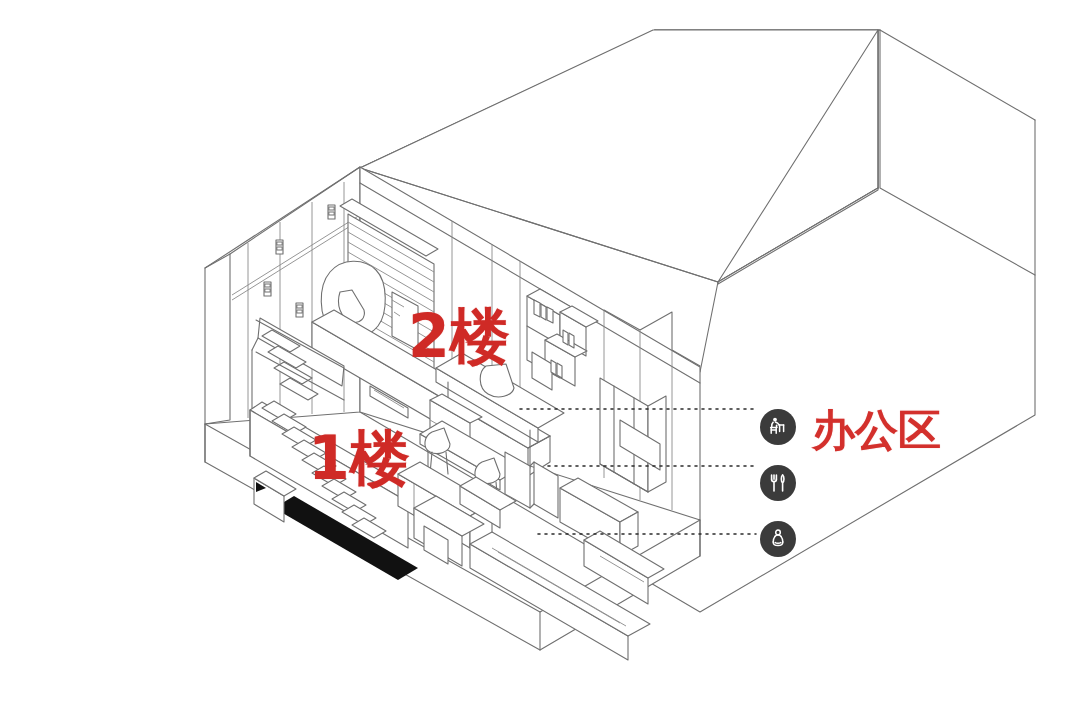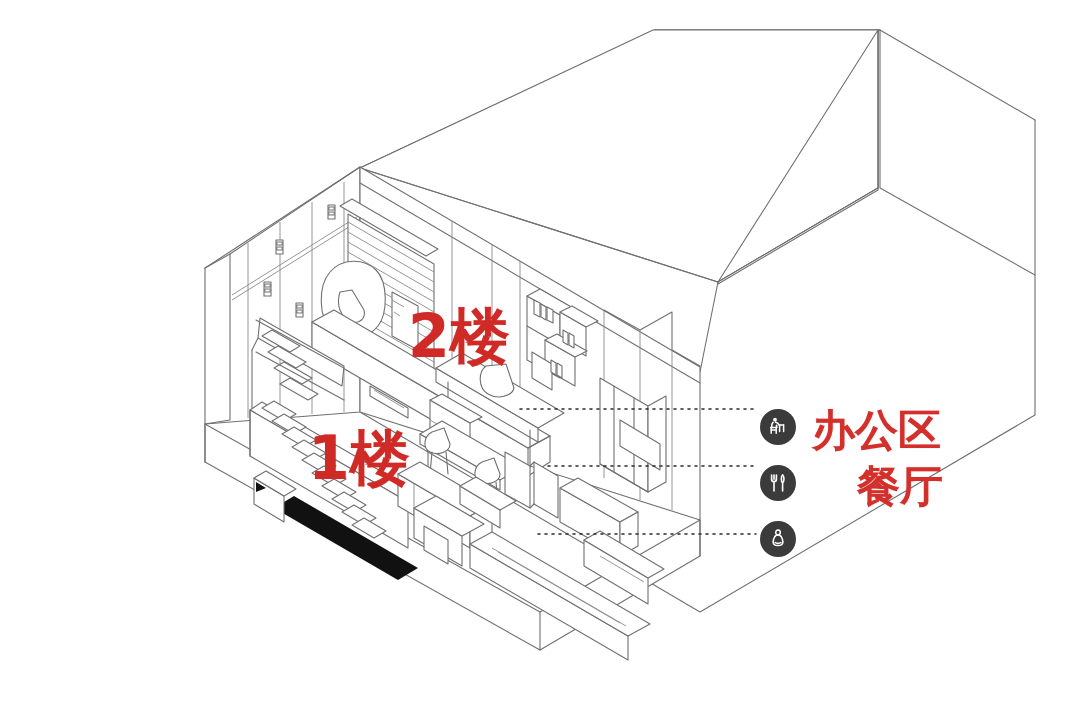--- a/index.html
+++ b/index.html
@@ -381,21 +381,20 @@
         <svg width="24" height="24" viewBox="0 0 24 24" fill="none" stroke="#ffffff" stroke-width="1.6" stroke-linecap="round" stroke-linejoin="round">
           <path d="M8.0 4.0 L8.0 8.2"></path>
           <path d="M10.4 4.0 L10.4 8.2"></path>
           <path d="M5.6 4.0 L5.6 8.2"></path>
           <path d="M5.6 8.2 C5.6 10.0 7.0 10.6 8.0 10.6 C9.0 10.6 10.4 10.0 10.4 8.2"></path>
           <path d="M8.0 10.6 L8.0 20.0"></path>
           <path d="M16.6 4.0 C18.4 5.6 18.4 10.4 16.6 11.6 L16.6 20.0"></path>
           <path d="M16.6 4.0 C14.9 5.6 14.9 10.4 16.6 11.6"></path>
         </svg>
       </span>
-      <span class="legend-text">餐厅</span>
     </div>
 
     <div class="legend-row" id="legend-row-2">
       <span class="legend-icon">
         <svg width="24" height="24" viewBox="0 0 24 24" fill="none" stroke="#ffffff" stroke-width="1.5" stroke-linecap="round" stroke-linejoin="round">
           <circle cx="12" cy="5.4" r="2.3"></circle>
           <path d="M9.0 9.4 C9.6 8.4 10.6 7.9 12 7.9 C13.4 7.9 14.4 8.4 15.0 9.4"></path>
           <path d="M9.0 9.4 C7.6 11.2 7.2 13.4 7.2 15.0"></path>
           <path d="M15.0 9.4 C16.4 11.2 16.8 13.4 16.8 15.0"></path>
           <path d="M7.2 15.0 C7.2 17.3 9.4 18.6 12 18.6 C14.6 18.6 16.8 17.3 16.8 15.0"></path>

